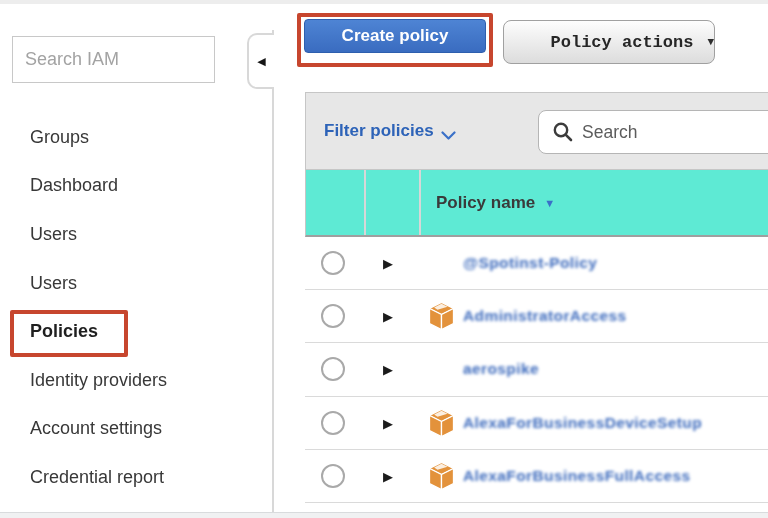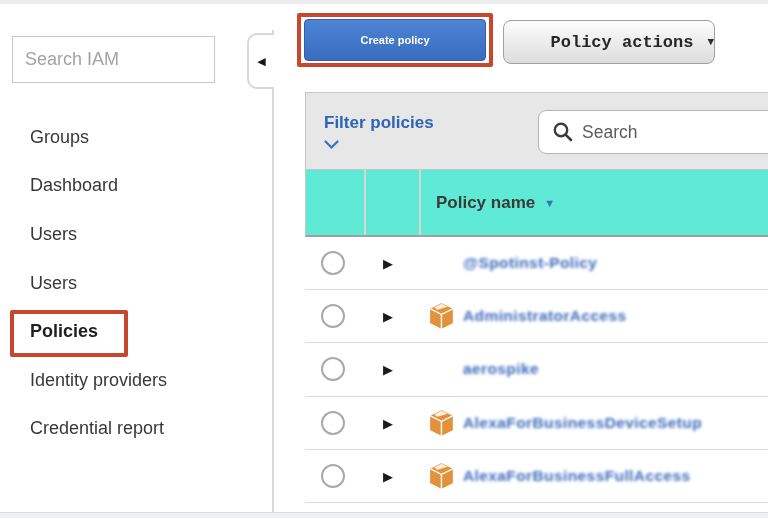--- a/index.html
+++ b/index.html
@@ -38,42 +38,42 @@
     cursor:pointer; z-index:2;
   }
   .collapse-tab .glyph { font-size:11px; color:#151515; }
 
   
   .annot-create {
     position:absolute; left:297px; top:13px; width:196px; height:54px;
     border:4px solid #c7462e; border-radius:2px; pointer-events:none; z-index:3;
   }
   .btn-create {
-    position:absolute; left:304px; top:19px; width:182px; height:42px;
+    position:absolute; left:304px; top:19px; width:182px; height:34px;
     background:linear-gradient(#4e84d4, #3a6cc0); border:1px solid #2e5fae; border-radius:4px;
-    color:#fff; font-weight:bold; font-size:11px;
+    color:#fff; font-weight:bold; font-size:17px;
     display:flex; align-items:center; justify-content:center; cursor:pointer;
     font-family:"Liberation Sans", sans-serif;
   }
   .btn-actions {
     position:absolute; left:503px; top:20px; width:212px; height:44px;
     background:linear-gradient(#fdfdfd, #dcdcdc); border:1px solid #a0a0a0; border-radius:8px;
     color:#262626; font-weight:bold; font-size:17px;
     display:flex; align-items:center; justify-content:flex-end; gap:14px; cursor:pointer;
     font-family:Liberation Mono, monospace;
   }
   .btn-actions .caret { font-size:11px; color:#2e2e2e; }
 
   
   .filter-bar {
     position:absolute; left:305px; top:92px; width:463px; height:78px;
     background:#e7e7e7; border:1px solid #c6c6c6; border-right:none;
     display:flex; align-items:center;
   }
-  .filter-link { margin-left:18px; display:flex; align-items:flex-start; gap:7px; cursor:pointer;flex-direction:column; }
+  .filter-link { margin-left:18px; display:flex; align-items:flex-end; gap:7px; cursor:pointer; }
   .filter-label { font-size:17px; font-weight:bold; color:#2d63b8; }
   .filter-search {
     position:absolute; left:232px; top:17px; width:280px; height:44px;
     background:#fff; border:1px solid #b5b5b5; border-radius:8px;
     display:flex; align-items:center;
   }
   .filter-search input {
     border:none; outline:none; background:transparent; flex:1;
     font-family:"Liberation Sans", sans-serif; font-size:17.5px; color:#444; padding-left:8px;
   }
@@ -131,20 +131,23 @@
       <div class="nav-item">
     <span class="nav-label">Users</span>
   </div>
       <div class="nav-item active">
     <span class="nav-label">Policies</span>
   </div>
       <div class="nav-item">
     <span class="nav-label">Identity providers</span>
   </div>
       <div class="nav-item">
+    <span class="nav-label">Account settings</span>
+  </div>
+      <div class="nav-item">
     <span class="nav-label">Credential report</span>
   </div>
     </div>
   <div class="annot-policies"></div>
 
   <div class="panel-border"></div>
   <div class="collapse-tab">
     <span class="glyph">◀</span>
   </div>
 

